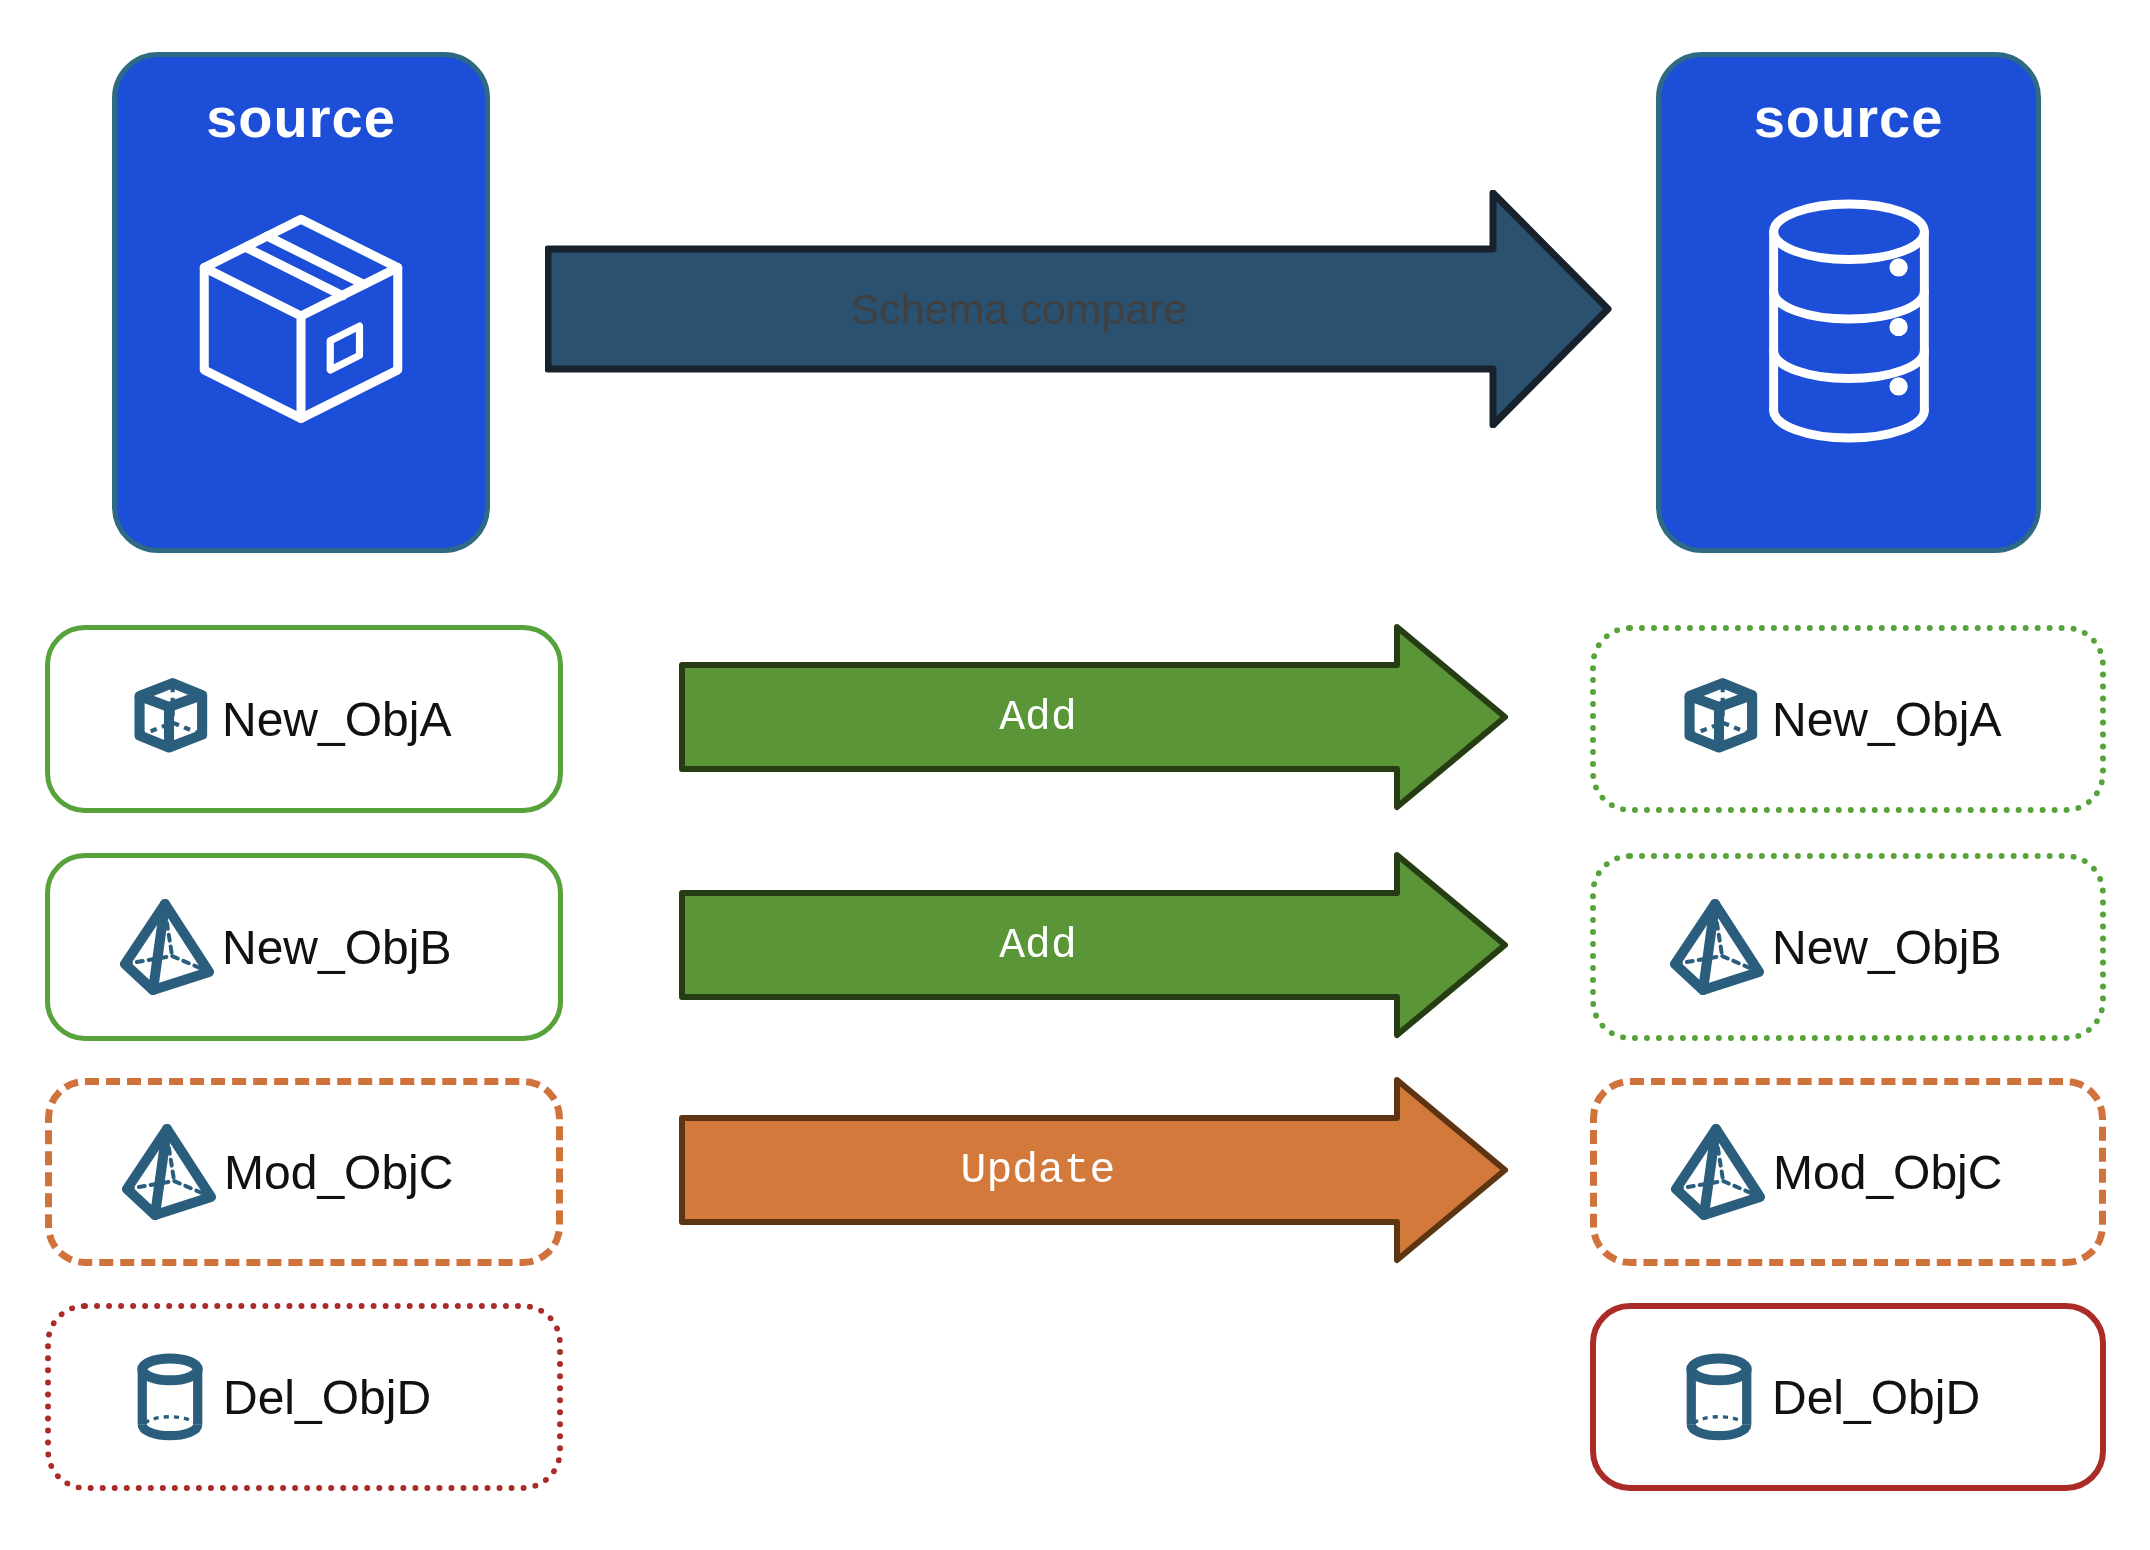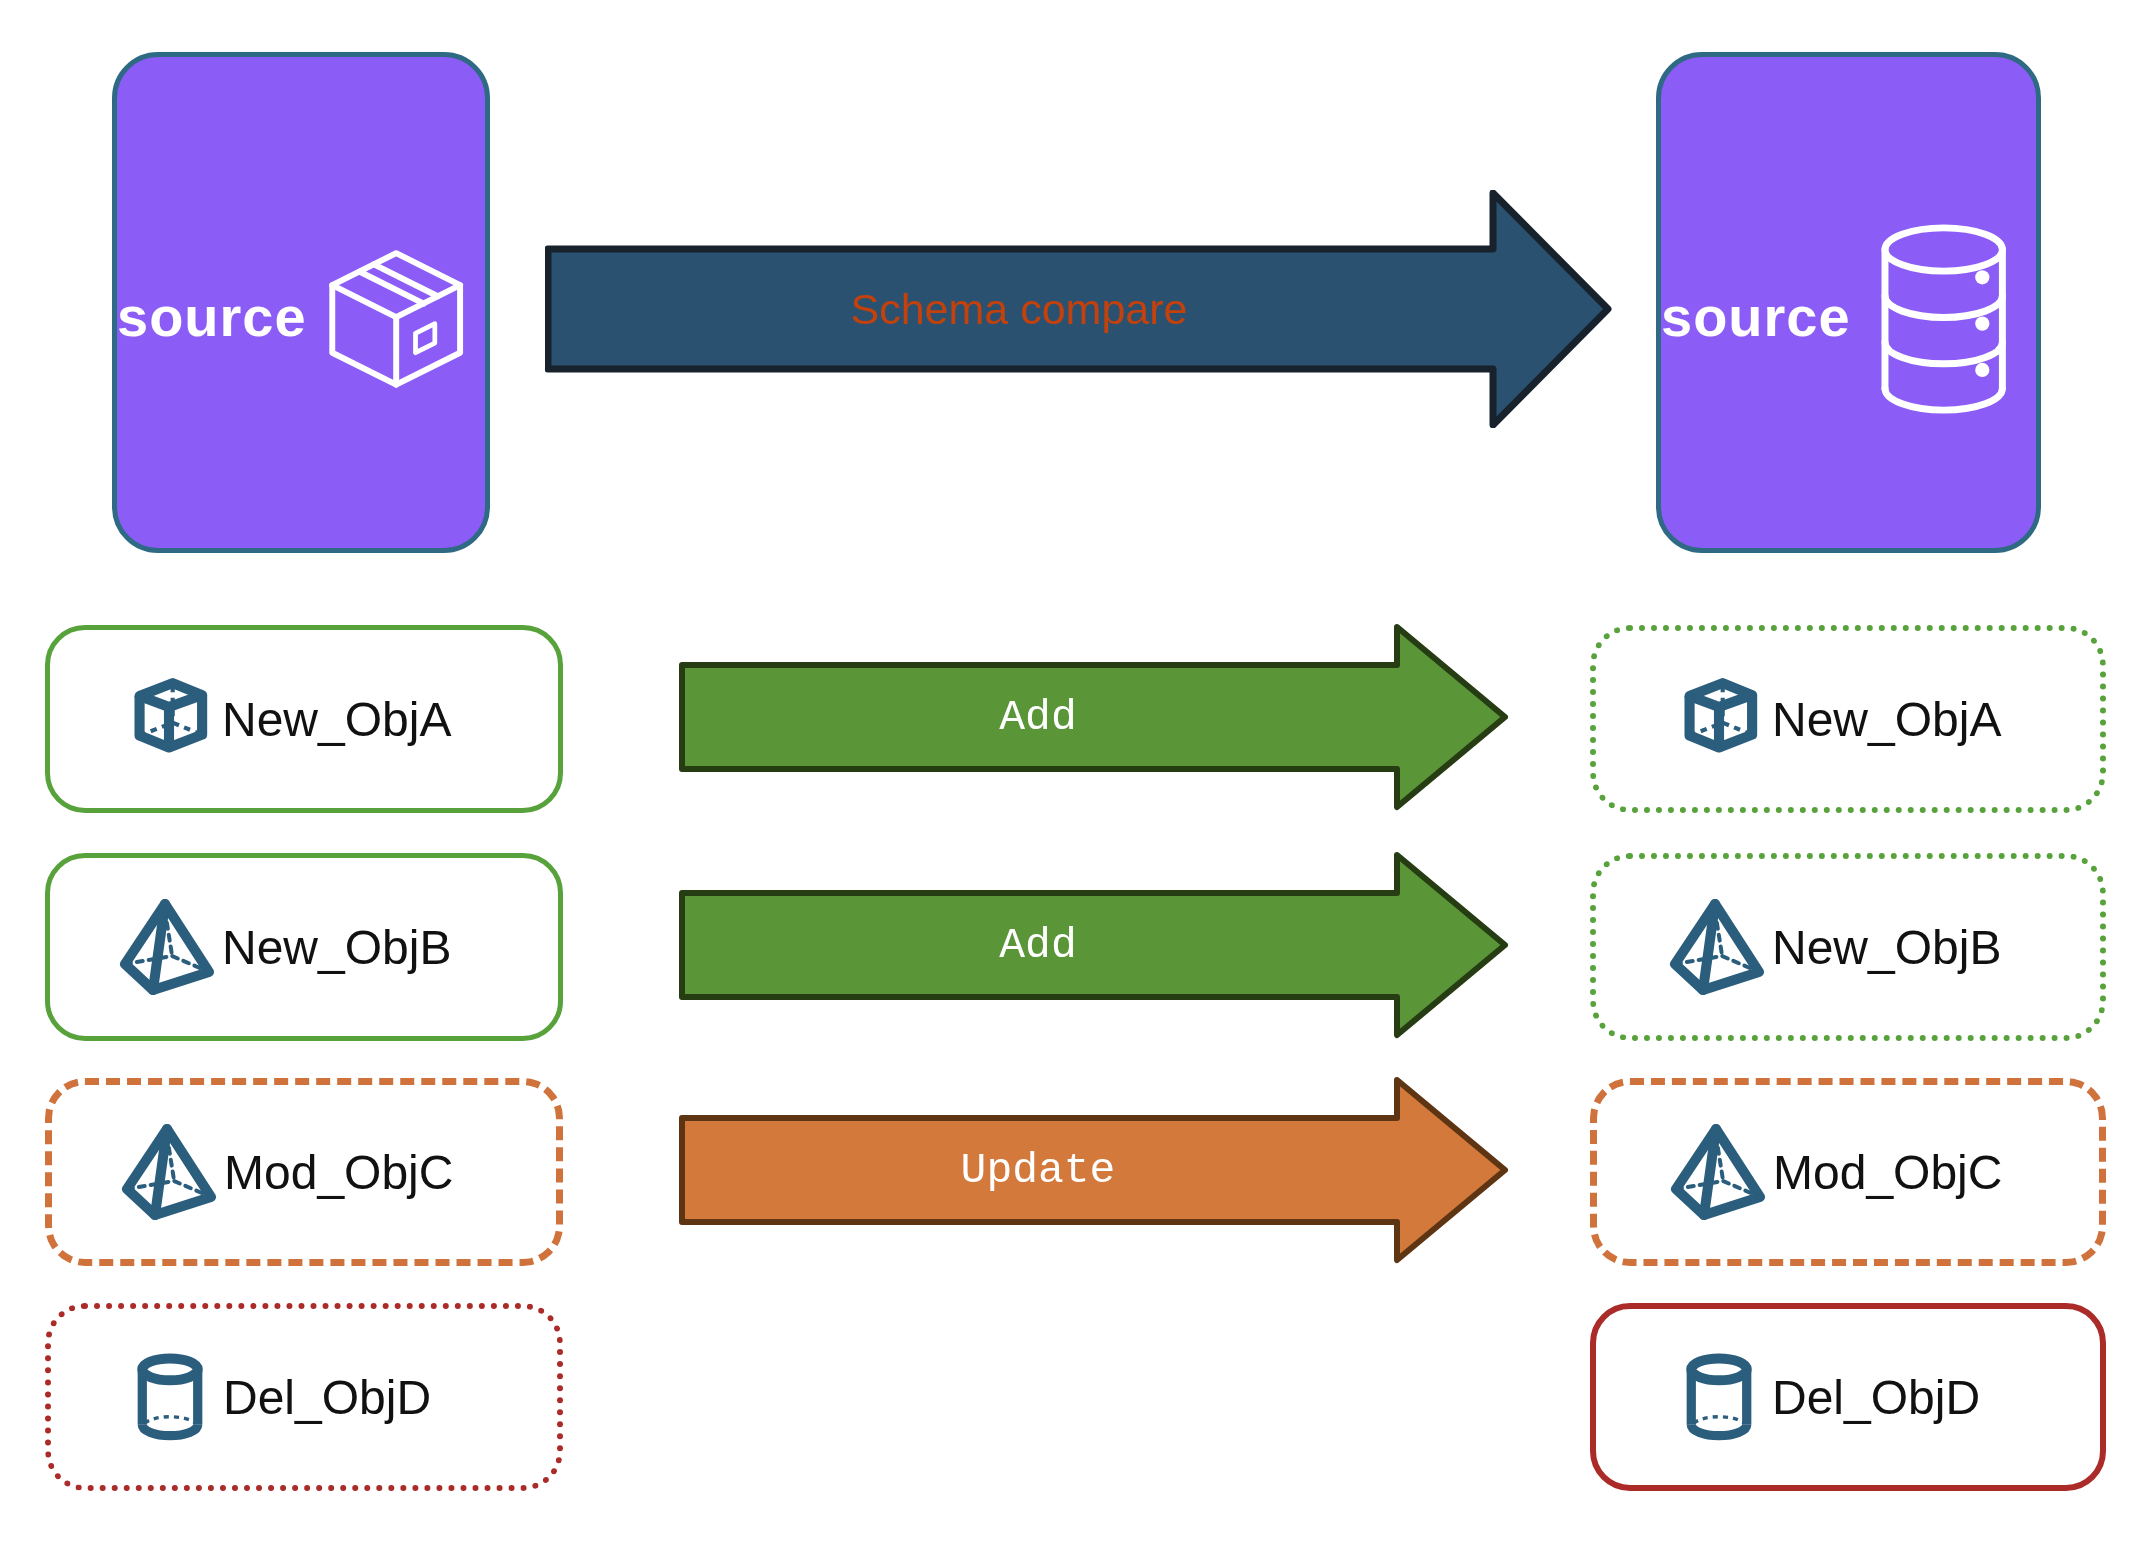--- a/index.html
+++ b/index.html
@@ -2,35 +2,35 @@
 <html><head>
 <meta charset="utf-8">
 <style>
   html,body{margin:0;padding:0;background:#ffffff;}
   .canvas{
     position:relative;width:2150px;height:1550px;background:#ffffff;
     font-family:"Liberation Sans",sans-serif;overflow:hidden;
   }
   
   .card{
-    position:absolute;top:52px;height:501px;background:#8b5cf6;
+    position:absolute;top:52px;height:501px;background:#1d4ed8;
     border:5px solid #2F6A84;border-radius:46px;box-sizing:border-box;
-    display:flex;flex-direction:row;align-items:center;color:#ffffff;text-align:right;
+    display:flex;flex-direction:column;align-items:center;color:#ffffff;text-align:right;
   }
   .card.source{left:112px;width:378px;}
   .card.target{left:1656px;width:385px;}
   .card-title{font-size:56px;font-weight:bold;margin-top:28px;letter-spacing:1px;}
   .card-icon{margin-top:40px;color:#ffffff;}
   
   .big-arrow{position:absolute;left:545px;top:190px;width:1068px;height:238px;}
   .big-arrow svg{position:absolute;left:0;top:0;}
   .big-arrow .arrow-label{
     position:absolute;left:0;top:59px;width:948px;height:120px;
     display:flex;align-items:center;justify-content:center;
-    color:#c2410c;font-size:43px;
+    color:#404040;font-size:43px;
   }
   
   .obj-box{
     position:absolute;height:188px;box-sizing:border-box;border-radius:40px;
     display:flex;align-items:center;background:#ffffff;
   }
   .obj-box.left{left:45px;width:518px;padding-left:66px;}
   .obj-box.right{left:1590px;width:516px;padding-left:70px;}
   .b-green-solid {border:5px solid #58A23C;}
   .b-green-dotted{border:6px dotted #58A23C;}

